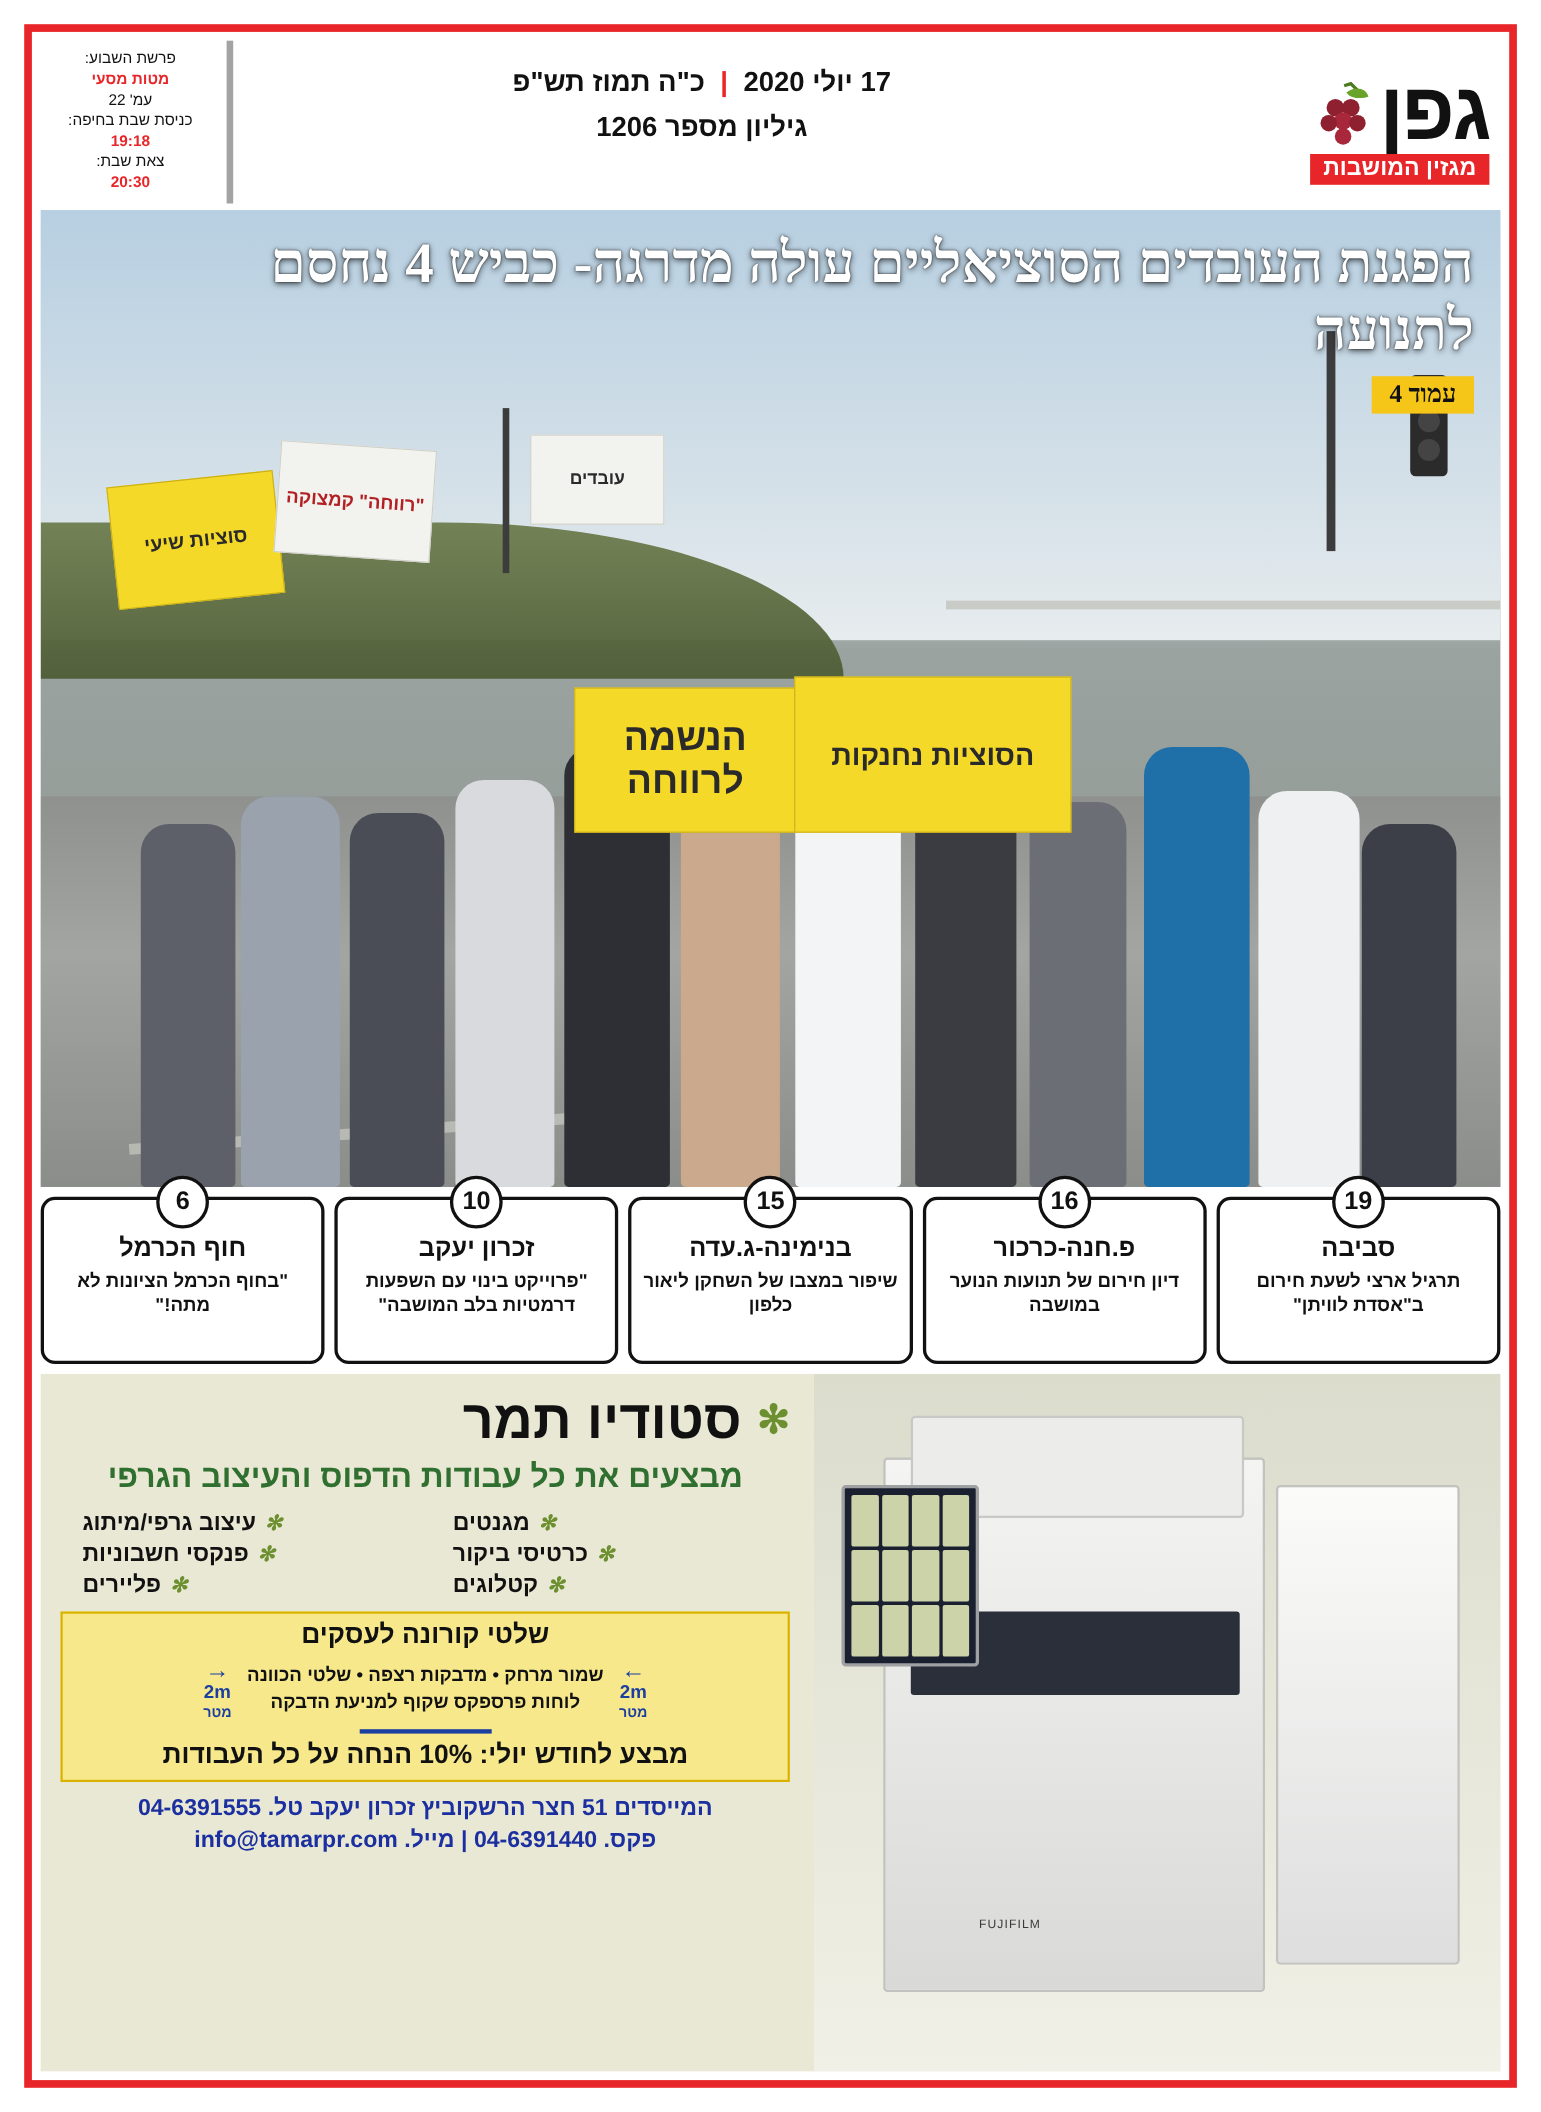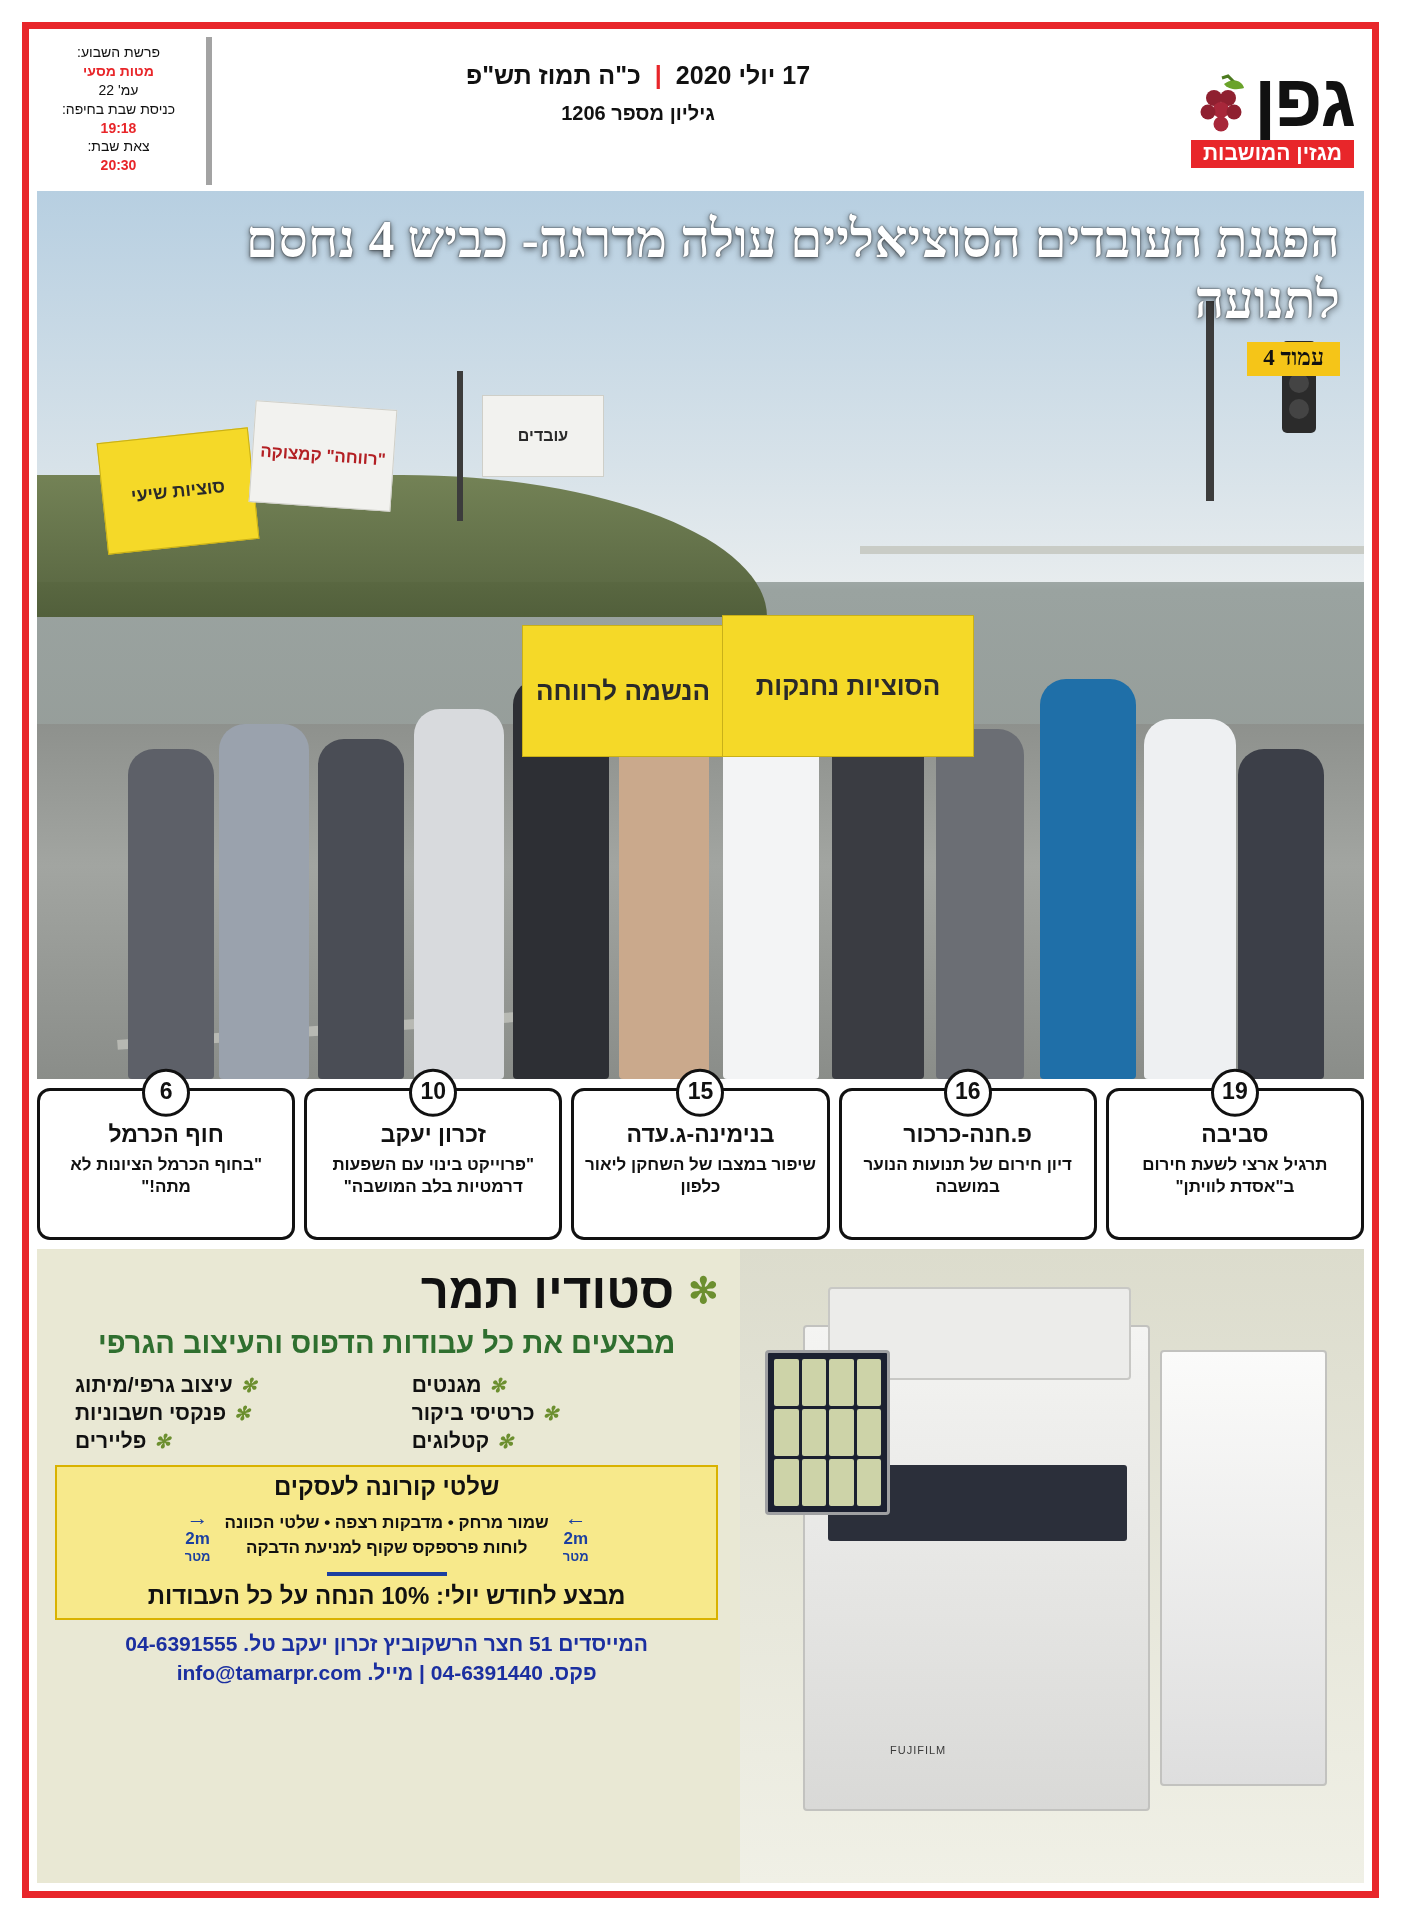--- a/index.html
+++ b/index.html
@@ -96,21 +96,21 @@
     font-size: 25px;
     font-weight: bold;
     color: #111;
     display: flex;
     align-items: center;
     gap: 14px;
   }
   .date-sep { color: #e8262a; font-weight: bold; }
   .issue-line {
     margin-top: 12px;
-    font-size: 20px;
+    font-size: 25px;
     font-weight: bold;
     color: #111;
   }
   .shabbat-block {
     width: 175px;
     border-right: 6px solid #a3a3a3;
     padding: 6px 12px 0 6px;
     box-sizing: border-box;
     text-align: center;
     font-size: 14px;
@@ -416,21 +416,21 @@
         <div class="person" style="right:340px; width:88px; height:350px; background:#6b6e74;"></div>
         <div class="person" style="right:440px; width:92px; height:380px; background:#3a3c42;"></div>
         <div class="person" style="right:545px; width:96px; height:405px; background:#f3f4f5;"></div>
         <div class="person" style="right:655px; width:90px; height:360px; background:#caa98c;"></div>
         <div class="person" style="right:755px; width:96px; height:400px; background:#2d2f34;"></div>
         <div class="person" style="right:860px; width:90px; height:370px; background:#d8dadd;"></div>
         <div class="person" style="right:960px; width:86px; height:340px; background:#4a4d55;"></div>
         <div class="person" style="right:1055px; width:90px; height:355px; background:#9aa2ad;"></div>
         <div class="person" style="right:1150px; width:86px; height:330px; background:#5d6068;"></div>
 
-        <div class="sign" style="right:640px; top:150px; width:200px; height:130px; font-size:26px;">הנשמה לרווחה</div>
+        <div class="sign" style="right:640px; top:150px; width:200px; height:130px; font-size:34px;">הנשמה לרווחה</div>
         <div class="sign" style="right:390px; top:140px; width:250px; height:140px; font-size:26px;">הסוציות נחנקות</div>
         <div class="sign" style="right:1110px; top:-40px; width:150px; height:110px; font-size:18px; transform:rotate(-6deg);">סוציות שיעי</div>
         <div class="sign sign-white" style="right:970px; top:-70px; width:140px; height:100px; font-size:17px; color:#b32024; transform:rotate(4deg);">"רווחה" קמצוקה</div>
         <div class="sign sign-white" style="right:760px; top:-80px; width:120px; height:80px; font-size:16px;">עובדים</div>
       </div>
 
       <div class="headline-wrap">
         <div class="headline">הפגנת העובדים הסוציאליים עולה מדרגה- כביש 4 נחסם לתנועה</div>
         <div class="page-badge">עמוד 4</div>
       </div>

